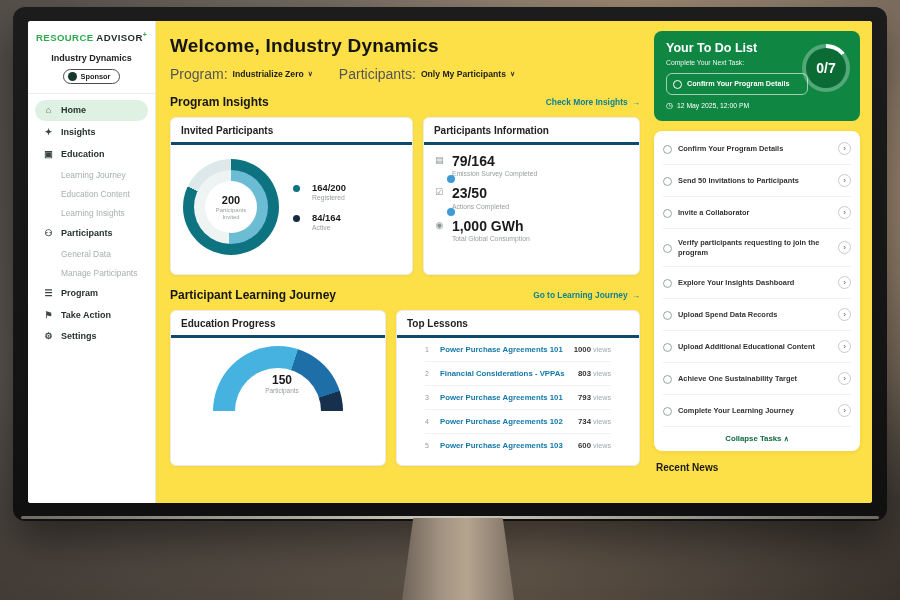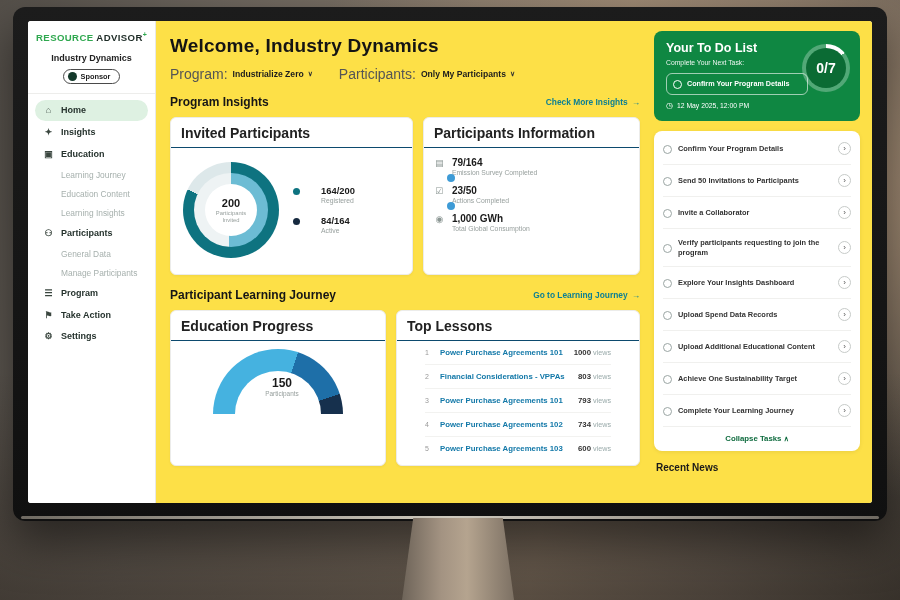--- a/index.html
+++ b/index.html
@@ -49,48 +49,48 @@
   .selectors { display:flex; gap:26px; margin-top:9px; align-items:center; }
   .sel-group { display:flex; align-items:center; gap:5px; }
   .sel-label { font-size:14px; color:#555; }
   .sel { display:inline-flex; align-items:center; gap:4px; font-size:8.6px; font-weight:700; color:#1d1d1d; cursor:pointer; }
   .caret { font-size:7px; color:#333; }
   .sec-row { display:flex; justify-content:space-between; align-items:center; margin-top:13px; }
   .sec-title { font-size:12px; font-weight:700; color:#161616; }
   .sec-link { font-size:8.4px; font-weight:700; color:#0c7f93; cursor:pointer; display:inline-flex; gap:4px; align-items:center; }
   .cards-row { display:flex; gap:10px; margin-top:8px; }
   .card { background:#fff; border:1px solid #ececea; border-radius:6px; box-shadow:0 1px 3px rgba(0,0,0,0.05); overflow:hidden; }
-  .card-title { font-size:14px; font-weight:700; color:#222; padding:7px 10px 6px; border-bottom:1px solid #0c4a6e; }
+  .card-title { font-size:10px; font-weight:700; color:#222; padding:7px 10px 6px; border-bottom:3px solid #0c4a6e; }
   .row1 .card { height:158px; }
   .row2 .card { height:156px; }
   .card-invited { flex:1.12; }
   .card-info { flex:1; }
   .card-edu { width:216px; flex:none; }
   .card-lessons { flex:1; min-width:0; }
 
   
   .invited-body { display:flex; align-items:center; gap:14px; padding:14px 12px; }
   .donut { position:relative; width:96px; height:96px; border-radius:50%; flex:none; }
   .donut-mid { position:absolute; inset:11px; border-radius:50%; }
   .donut-hole { position:absolute; inset:11px; border-radius:50%; background:#fff;
     display:flex; flex-direction:column; align-items:center; justify-content:center; text-align:center; }
   .donut-val { font-size:11px; font-weight:700; color:#1a1a1a; }
   .donut-cap { font-size:5.8px; color:#98a09e; line-height:1.15; width:42px; margin-top:1px; }
   .legend-col { display:flex; flex-direction:column; gap:12px; }
-  .legend-item { display:flex; gap:21px; align-items:flex-start; }
+  .legend-item { display:flex; gap:12px; align-items:flex-start; }
   .dot { width:7px; height:7px; border-radius:50%; flex:none; margin-top:2px; background:#888; }
   .legend-val { font-size:9.4px; font-weight:700; color:#1a1a1a; display:block; line-height:1.1; }
   .legend-cap { font-size:6.8px; color:#98a09e; display:block; margin-top:1px; }
 
   
   .stats { padding:9px 10px 0; }
   .stat { display:flex; gap:7px; margin-bottom:9px; }
   .stat-ic { width:11px; flex:none; font-size:9px; color:#8b9693; text-align:center; margin-top:1px; }
   .stat-body { flex:1; min-width:0; }
-  .stat-val { font-size:10px; font-weight:700; color:#1a1a1a; display:block; line-height:1.1; }
+  .stat-val { font-size:14px; font-weight:700; color:#1a1a1a; display:block; line-height:1.1; }
   .stat-cap { font-size:6.8px; color:#98a09e; display:block; margin-top:1px; }
   .bar { height:4px; border-radius:3px; background:#dde4e8; margin-top:4px; width:100%; position:relative; }
   .bar-fill { height:100%; border-radius:3px; background:#3e9bd6; position:relative; }
   .bar-fill::after { content:""; position:absolute; right:-3px; top:-2px; width:8px; height:8px; border-radius:50%; background:#3e9bd6; }
 
   
   .gauge-wrap { width:130px; margin:8px auto 0; position:relative; }
   .gauge { width:130px; height:66px; overflow:hidden; position:relative; }
   .gauge-circle { width:130px; height:130px; border-radius:50%; }
   .gauge-hole { position:absolute; left:22px; top:22px; width:86px; height:86px; border-radius:50%; background:#fff; }

